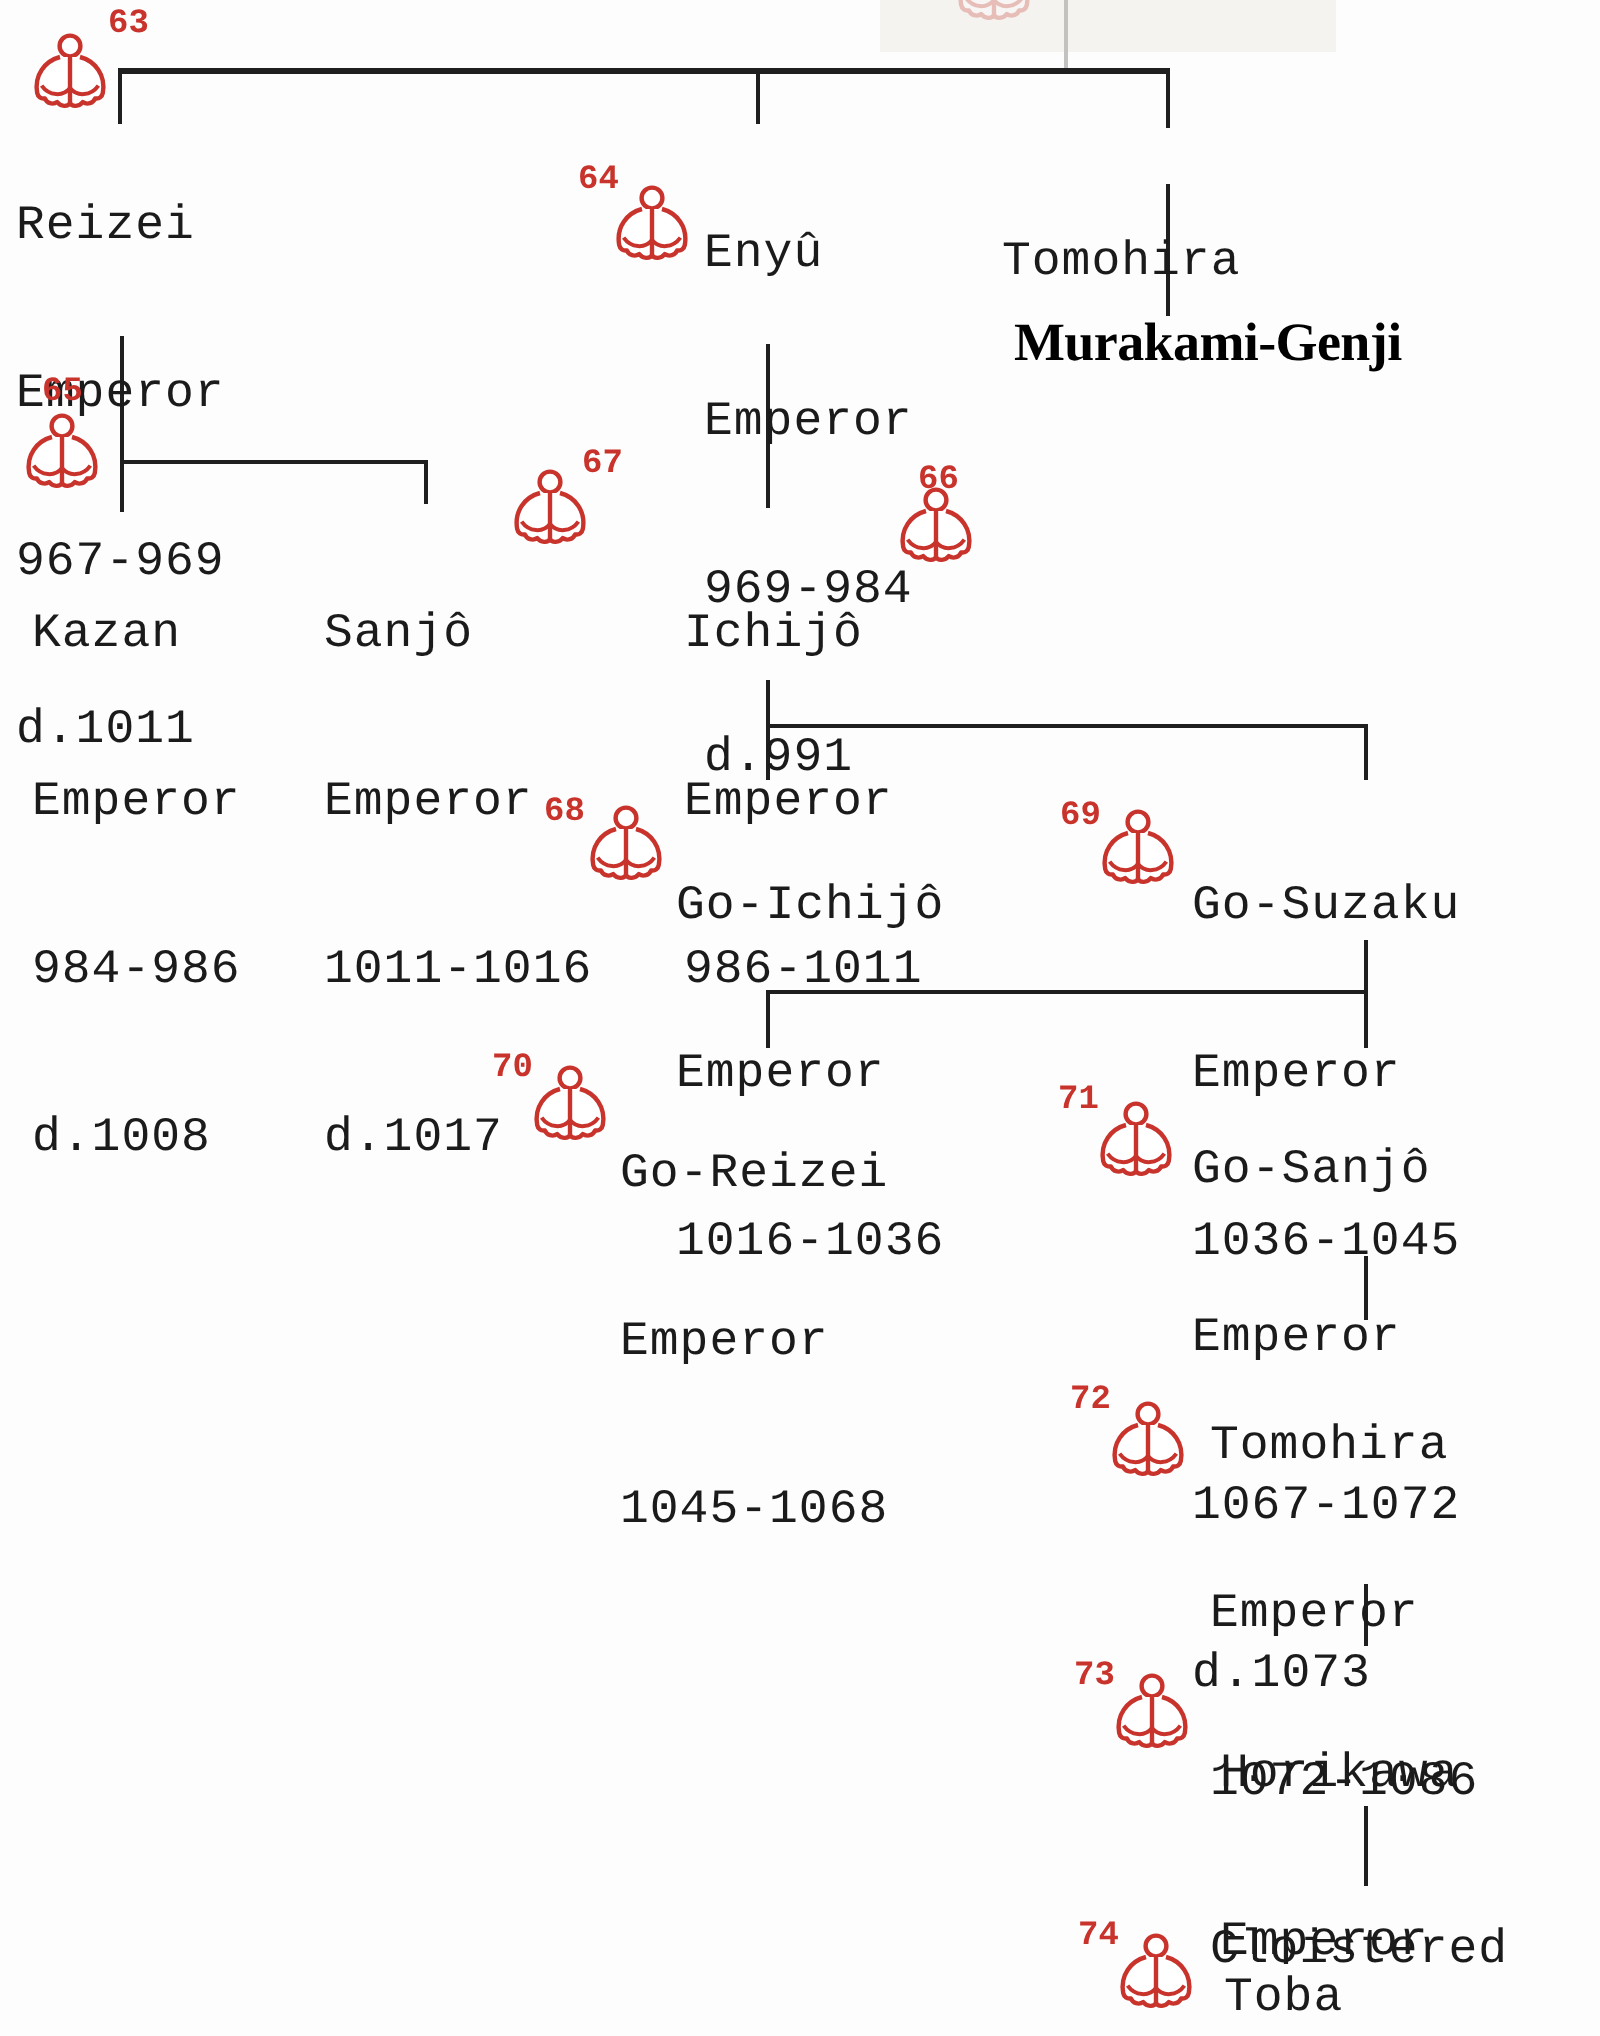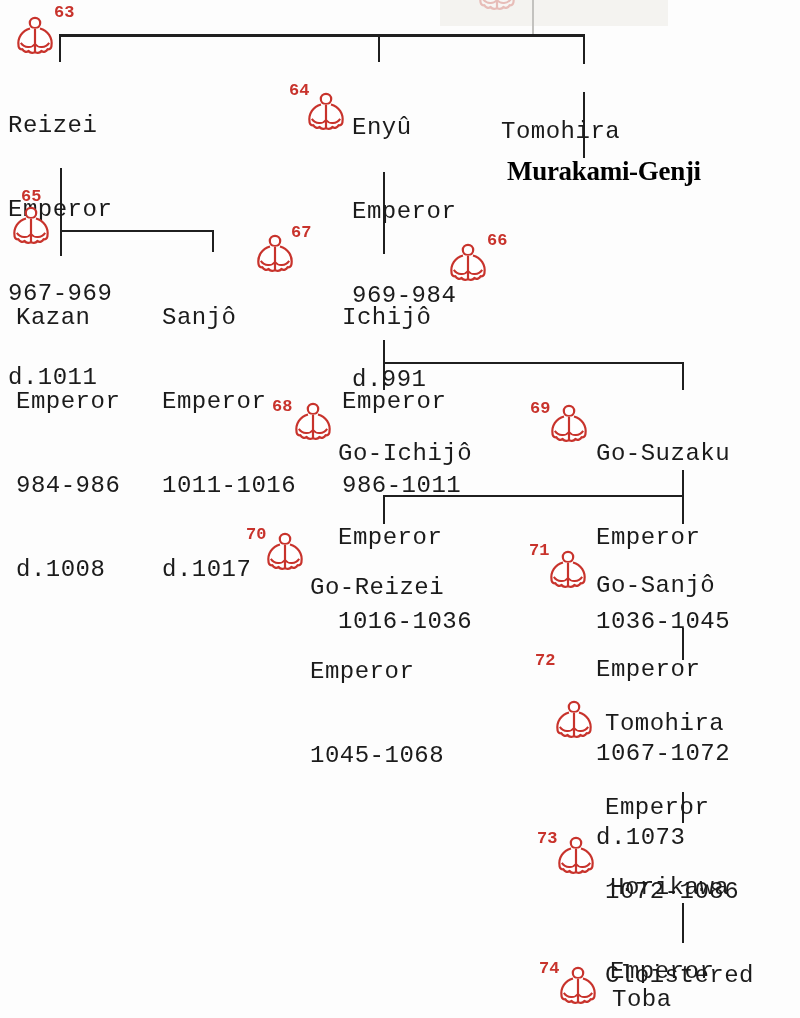--- a/index.html
+++ b/index.html
@@ -78,21 +78,21 @@
 
   <div class="vl" style="left:682px;top:628px;height:32px"></div>
   <div class="vl" style="left:682px;top:792px;height:31px"></div>
   <div class="vl" style="left:682px;top:903px;height:40px"></div>
 
   <div>
     <span class="num" style="left:54px;top:4px">63</span>
     <svg class="emp" style="left:12px;top:16px" width="46" height="40" viewBox="0 0 44 40">
         <use href="#empfig" xlink:href="#empfig"></use>
       </svg>
-    <div class="txt" style="left:8px;top:56px">
+    <div class="txt" style="left:8px;top:44px">
       <div>Reizei</div>
       <div>Emperor</div>
       <div>967-969</div>
       <div>d.1011</div>
     </div>
   </div>
 
   <div>
     <span class="num" style="left:289px;top:82px">64</span>
     <svg class="emp" style="left:303px;top:92px" width="46" height="40" viewBox="0 0 44 40">
@@ -134,21 +134,21 @@
       </svg>
     <div class="txt" style="left:162px;top:248px">
       <div>Sanjô</div>
       <div>Emperor</div>
       <div>1011-1016</div>
       <div>d.1017</div>
     </div>
   </div>
 
   <div>
-    <span class="num" style="left:487px;top:232px">66</span>
+    <span class="num" style="left:459px;top:232px">66</span>
     <svg class="emp" style="left:445px;top:243px" width="46" height="40" viewBox="0 0 44 40">
         <use href="#empfig" xlink:href="#empfig"></use>
       </svg>
     <div class="txt" style="left:342px;top:248px">
       <div>Ichijô</div>
       <div>Emperor</div>
       <div>986-1011</div>
     </div>
   </div>
 
@@ -195,21 +195,21 @@
       </svg>
     <div class="txt" style="left:596px;top:516px">
       <div>Go-Sanjô</div>
       <div>Emperor</div>
       <div>1067-1072</div>
       <div>d.1073</div>
     </div>
   </div>
 
   <div>
-    <span class="num" style="left:535px;top:652px">72</span>
+    <span class="num" style="left:535px;top:692px">72</span>
     <svg class="emp" style="left:551px;top:700px" width="46" height="40" viewBox="0 0 44 40">
         <use href="#empfig" xlink:href="#empfig"></use>
       </svg>
     <div class="txt" style="left:605px;top:654px">
       <div>Tomohira</div>
       <div>Emperor</div>
       <div>1072-1086</div>
       <div>Cloistered</div>
       
     </div>

